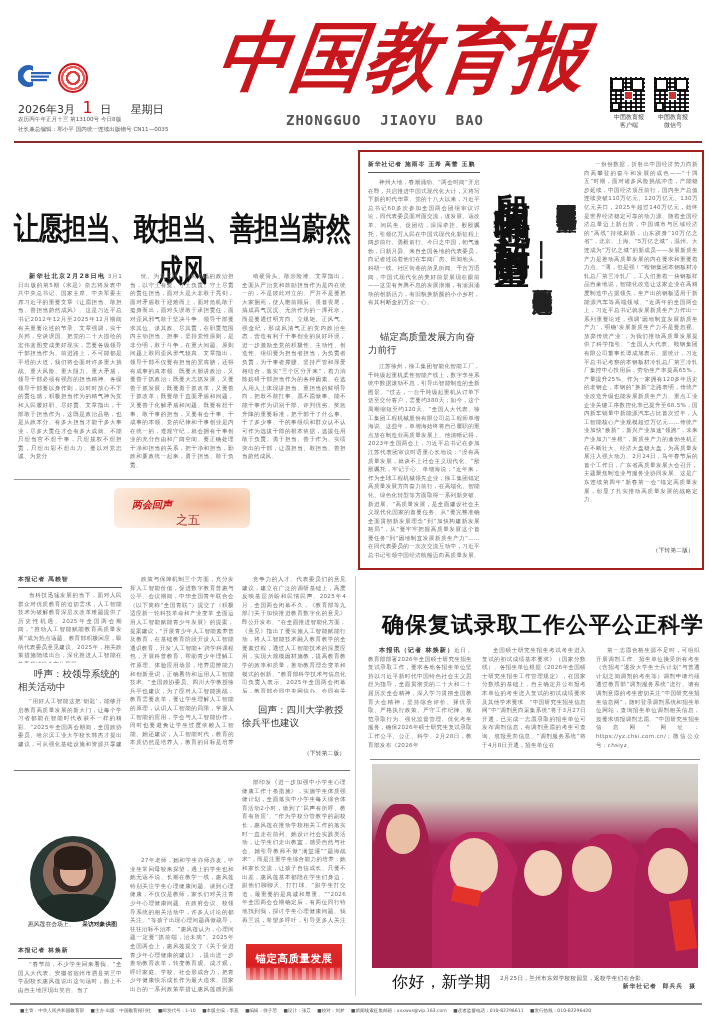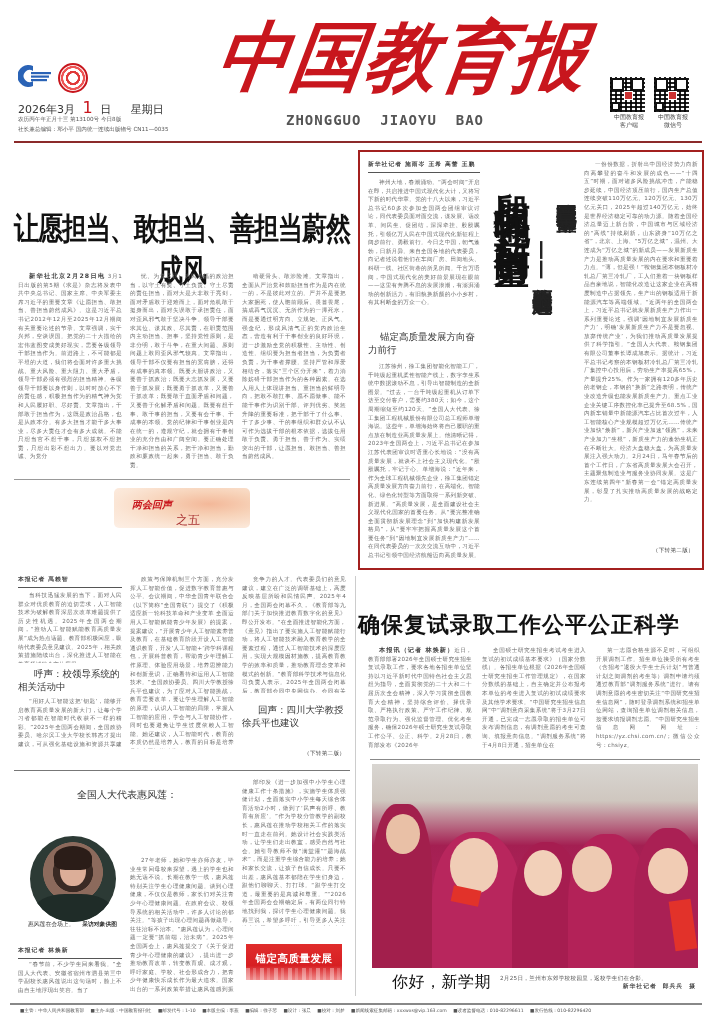--- a/index.html
+++ b/index.html
@@ -124,21 +124,20 @@
 
   <div class="col txt" style="left:228px;top:92px;width:104px;height:118px">
     <p>竞争力的人才。代表委员们的意见建议，建立在广泛的调研基础上，高度反映基层所盼和民情民声。2025年4月，全国两会闭幕不久，《教育部等九部门关于加快推进教育数字化的意见》即公开发布。“在全面推进智能化方面，《意见》指出了要实施人工智能赋能行动，将人工智能技术融入教育教学的全要素过程，通过人工智能技术的深度应用，实现大规模因材施教，提高教育教学的效率和质量，推动教育理念变革和模式的创新。”教育部科学技术与信息化司负责人表示。2025年全国两会闭幕后，教育部会同中央网信办、会同有关部门深入实施人工智能赋能教育行动，全面推进人工智能与教育深度融合。</p>
   </div>
   <div class="abs subhead" style="left:228px;top:220px;width:104px;font-size:9.5px;line-height:13px;text-indent:16px">回声：四川大学教授徐兵平也建议</div>
   <div class="abs txt" style="left:290px;top:266px;font-size:5.6px;color:#444">（下转第二版）</div>
 </div>
 <div class="hr" style="left:14px;top:770px;width:336px;border-color:#777"></div>
 
 <div class="abs" style="left:14px;top:774px;width:336px;height:222px">
-  <div class="abs" style="left:0;top:14px;width:226px;text-align:center;font-size:10px;color:#333">全国人大代表惠风莲：</div>
 
   <div class="abs" style="left:16px;top:62px;width:86px;height:86px;border-radius:50%;overflow:hidden;background:radial-gradient(circle at 50% 42%,#e3b7a2 0 18%,#3a2a24 19% 30%,#8c6a5c 31% 45%,#2c3a35 46% 100%)">
     <div style="position:absolute;left:30px;top:18px;width:26px;height:32px;border-radius:45%;background:#dcae98"></div>
     <div style="position:absolute;left:24px;top:10px;width:38px;height:24px;border-radius:50% 50% 30% 30%;background:#2b1d18"></div>
     <div style="position:absolute;left:4px;top:58px;width:78px;height:40px;border-radius:40% 40% 0 0;background:#1f2c28"></div>
   </div>
   <div class="abs" style="left:14px;top:146px;font-size:5.8px;color:#333;white-space:nowrap">
     <span>惠风莲在会场上。</span>
     <b style="margin-left:6px">采访对象供图</b>
   </div>
@@ -152,21 +151,21 @@
   <div class="col txt" style="left:228px;top:4px;width:104px;height:148px">
     <p>部印发《进一步加强中小学生心理健康工作十条措施》，实施学生体质强健计划，全面落实中小学生每天综合体育活动2小时，做到了‘民声有所呼、教育有所应’。”作为学校分管教学的副校长，惠风莲在推动学校相关工作的落实时一直走在前列。她设计社会实践类活动，让学生们走出教室，感受自然与社会。她引导教师不做“满堂灌”“题海战术”，而是注重学生综合能力的培养；她和家长交流，让孩子自信成长。只要不出差，惠风莲基本都陪在学生们身边，跟他们聊聊天、打打球。“跟学生打交道，最重要的是真诚和尊重。”“2026年全国两会会期确定后，有两位同行特地找到我，探讨学生心理健康问题。我再三说，希望多呼吁，引导更多人关注这个问题。”惠风莲说，“我一定把大家的心声带上两会，共同守护孩子健康成长。”</p>
   </div>
   <div class="abs" style="left:232px;top:170px;width:96px;height:36px;background:linear-gradient(180deg,#e02c2c 0%,#d71f22 60%,#f08a8a 100%);overflow:hidden">
     <div style="position:absolute;left:0;bottom:0;width:96px;height:12px;background:repeating-linear-gradient(90deg,rgba(255,255,255,.35) 0 4px,transparent 4px 7px,rgba(255,255,255,.2) 7px 10px,transparent 10px 14px)"></div>
     <span style="position:absolute;left:0;top:8px;width:96px;text-align:center;font-size:10.5px;color:#fff;font-weight:bold;letter-spacing:.5px">锚定高质量发展</span>
   </div>
 </div>
 
 <div class="abs" style="left:358px;top:576px;width:346px;height:180px">
-  <div class="abs" style="left:0;top:34px;width:346px;text-align:left;font-size:22px;font-weight:bold;color:#111;letter-spacing:1px">确保复试录取工作公平公正科学</div>
+  <div class="abs" style="left:0;top:34px;width:346px;text-align:right;font-size:22px;font-weight:bold;color:#111;letter-spacing:1px">确保复试录取工作公平公正科学</div>
   <div class="col txt" style="left:10px;top:70px;width:104px;height:106px">
     <p><b class="byline">本报讯（记者  林焕新）</b><span>近日，教育部部署2026年全国硕士研究生招生复试录取工作，要求各地各招生单位坚持以习近平新时代中国特色社会主义思想为指导，全面贯彻党的二十大和二十届历次全会精神，深入学习贯彻全国教育大会精神，坚持综合评价、择优录取、严格执行政策、严守工作纪律、规范录取行为、强化监督管理、优化考生服务，确保2026年硕士研究生复试录取工作公平、公正、科学。2月28日，教育部发布《2026年</span></p>
   </div>
   <div class="col txt" style="left:124px;top:70px;width:104px;height:106px">
     <p>全国硕士研究生招生考试考生进入复试的初试成绩基本要求》（国家分数线）。各招生单位根据《2026年全国硕士研究生招生工作管理规定》，在国家分数线的基础上，自主确定并公布报考本单位的考生进入复试的初试成绩要求及其他学术要求。“中国研究生招生信息网”中“调剂意向采集系统”将于3月27日开通，已完成一志愿录取的招生单位可发布调剂信息，有调剂意愿的考生可查询、填报意向信息。“调剂服务系统”将于4月8日开通，招生单位在</p>
   </div>
   <div class="col txt" style="left:238px;top:70px;width:104px;height:106px">
     <p>第一志愿合格生源不足时，可组织开展调剂工作。招生单位接受所有考生（含招考“退役大学生士兵计划”与普通计划之间调剂的考生等）调剂申请均须通过教育部“调剂服务系统”进行。请有调剂意愿的考生密切关注“中国研究生招生信息网”，随时登录调剂系统和招生单位网站，查询招生单位调剂相关信息，按要求填报调剂志愿。“中国研究生招生信息网”网址：https://yz.chsi.com.cn/；微信公众号：chsiyz。</p>
   </div>
 </div>

